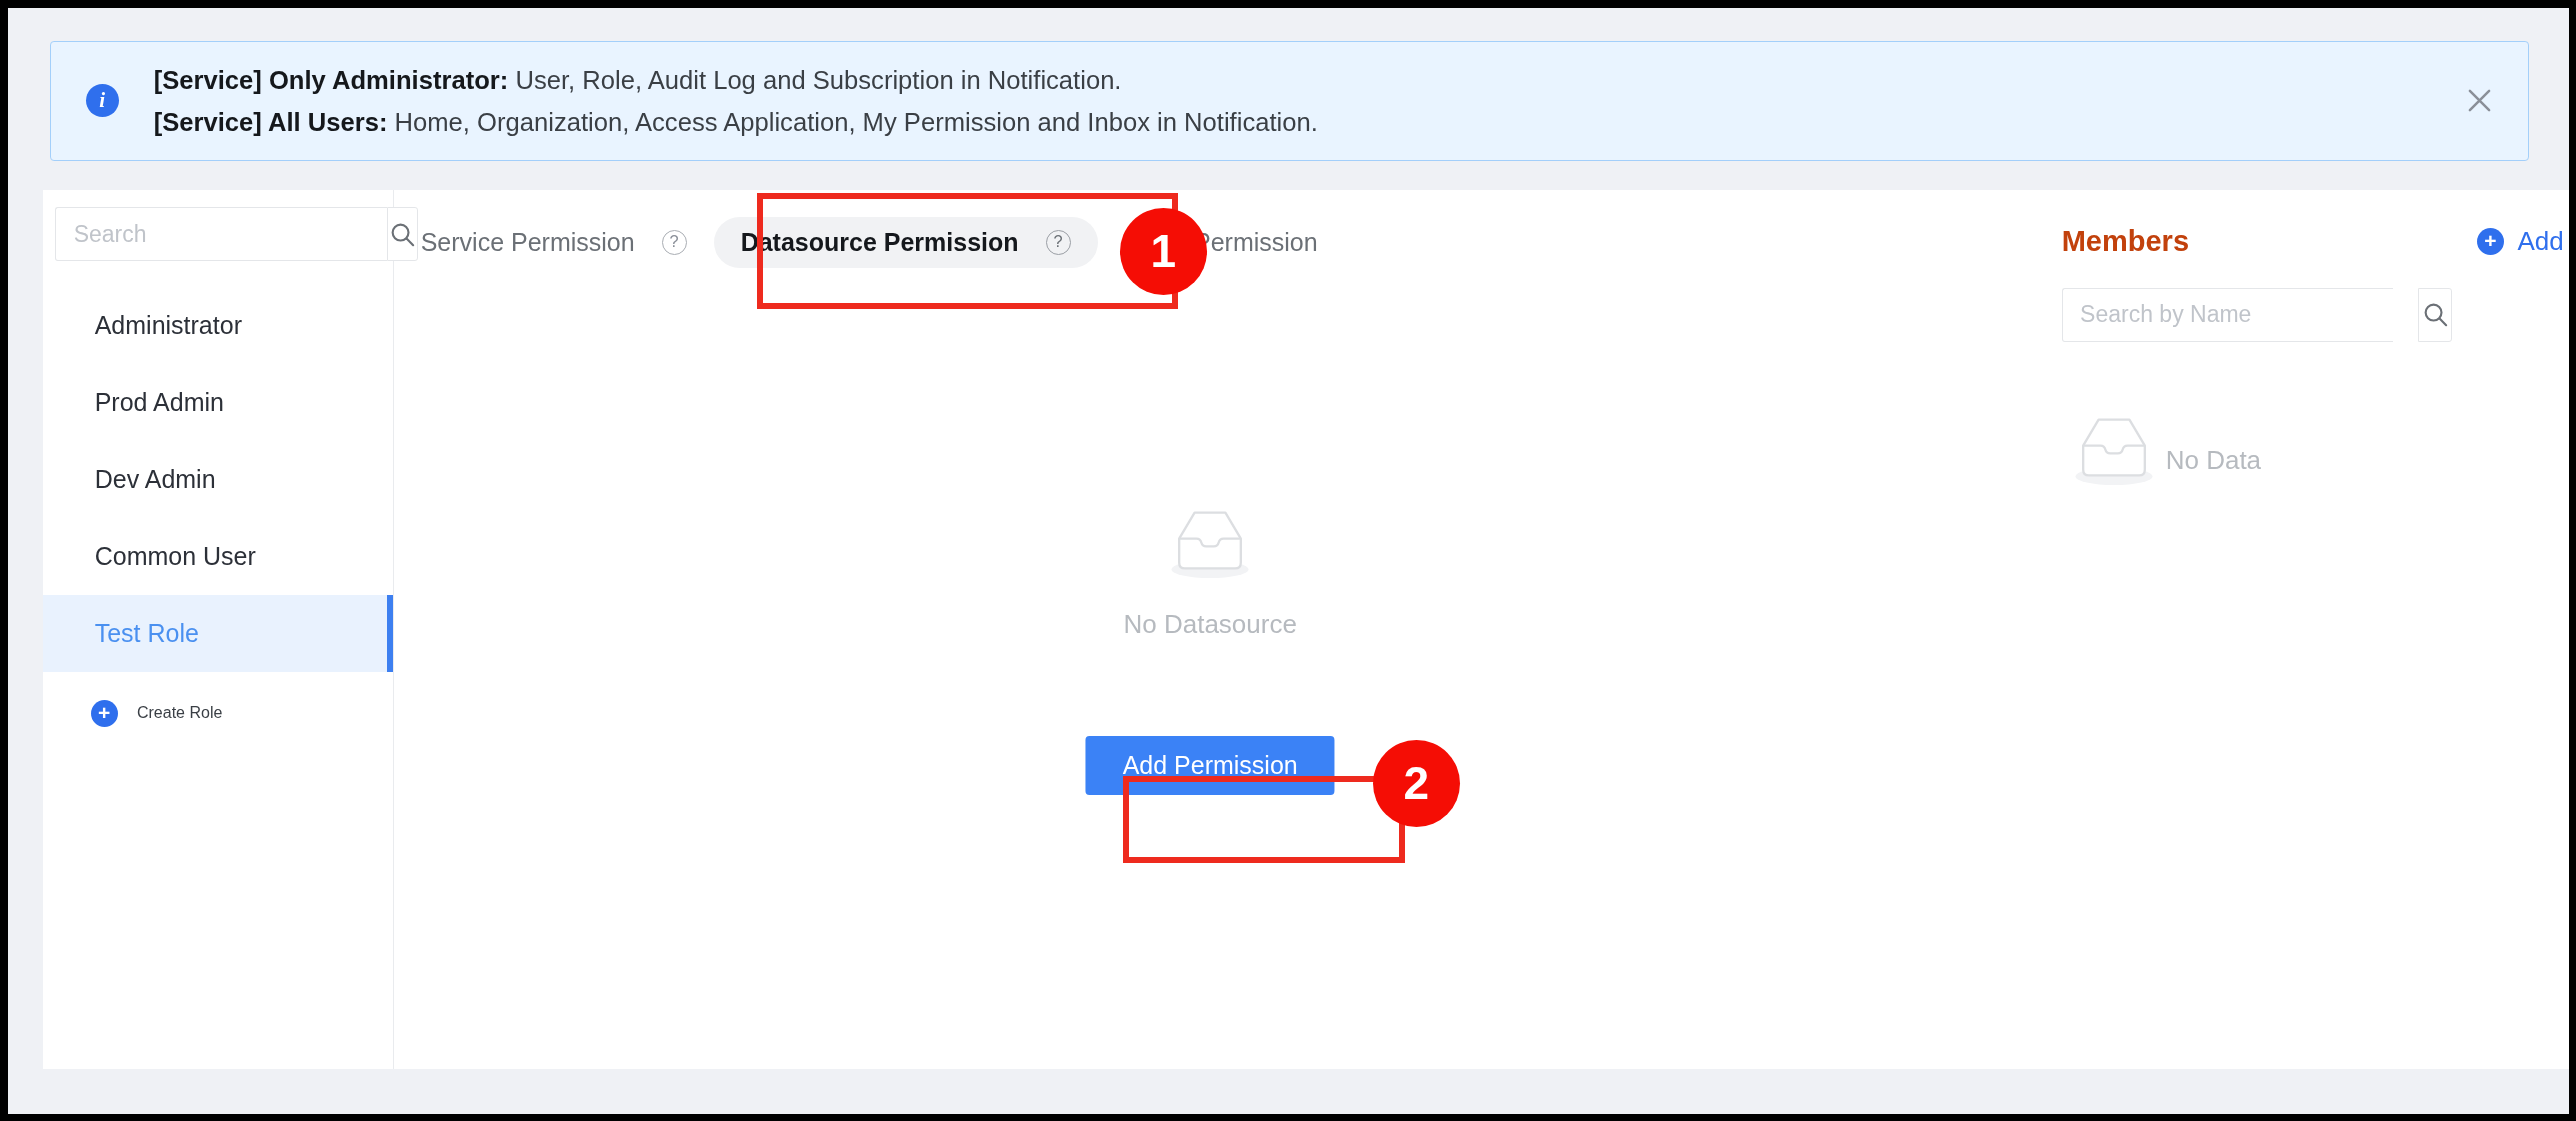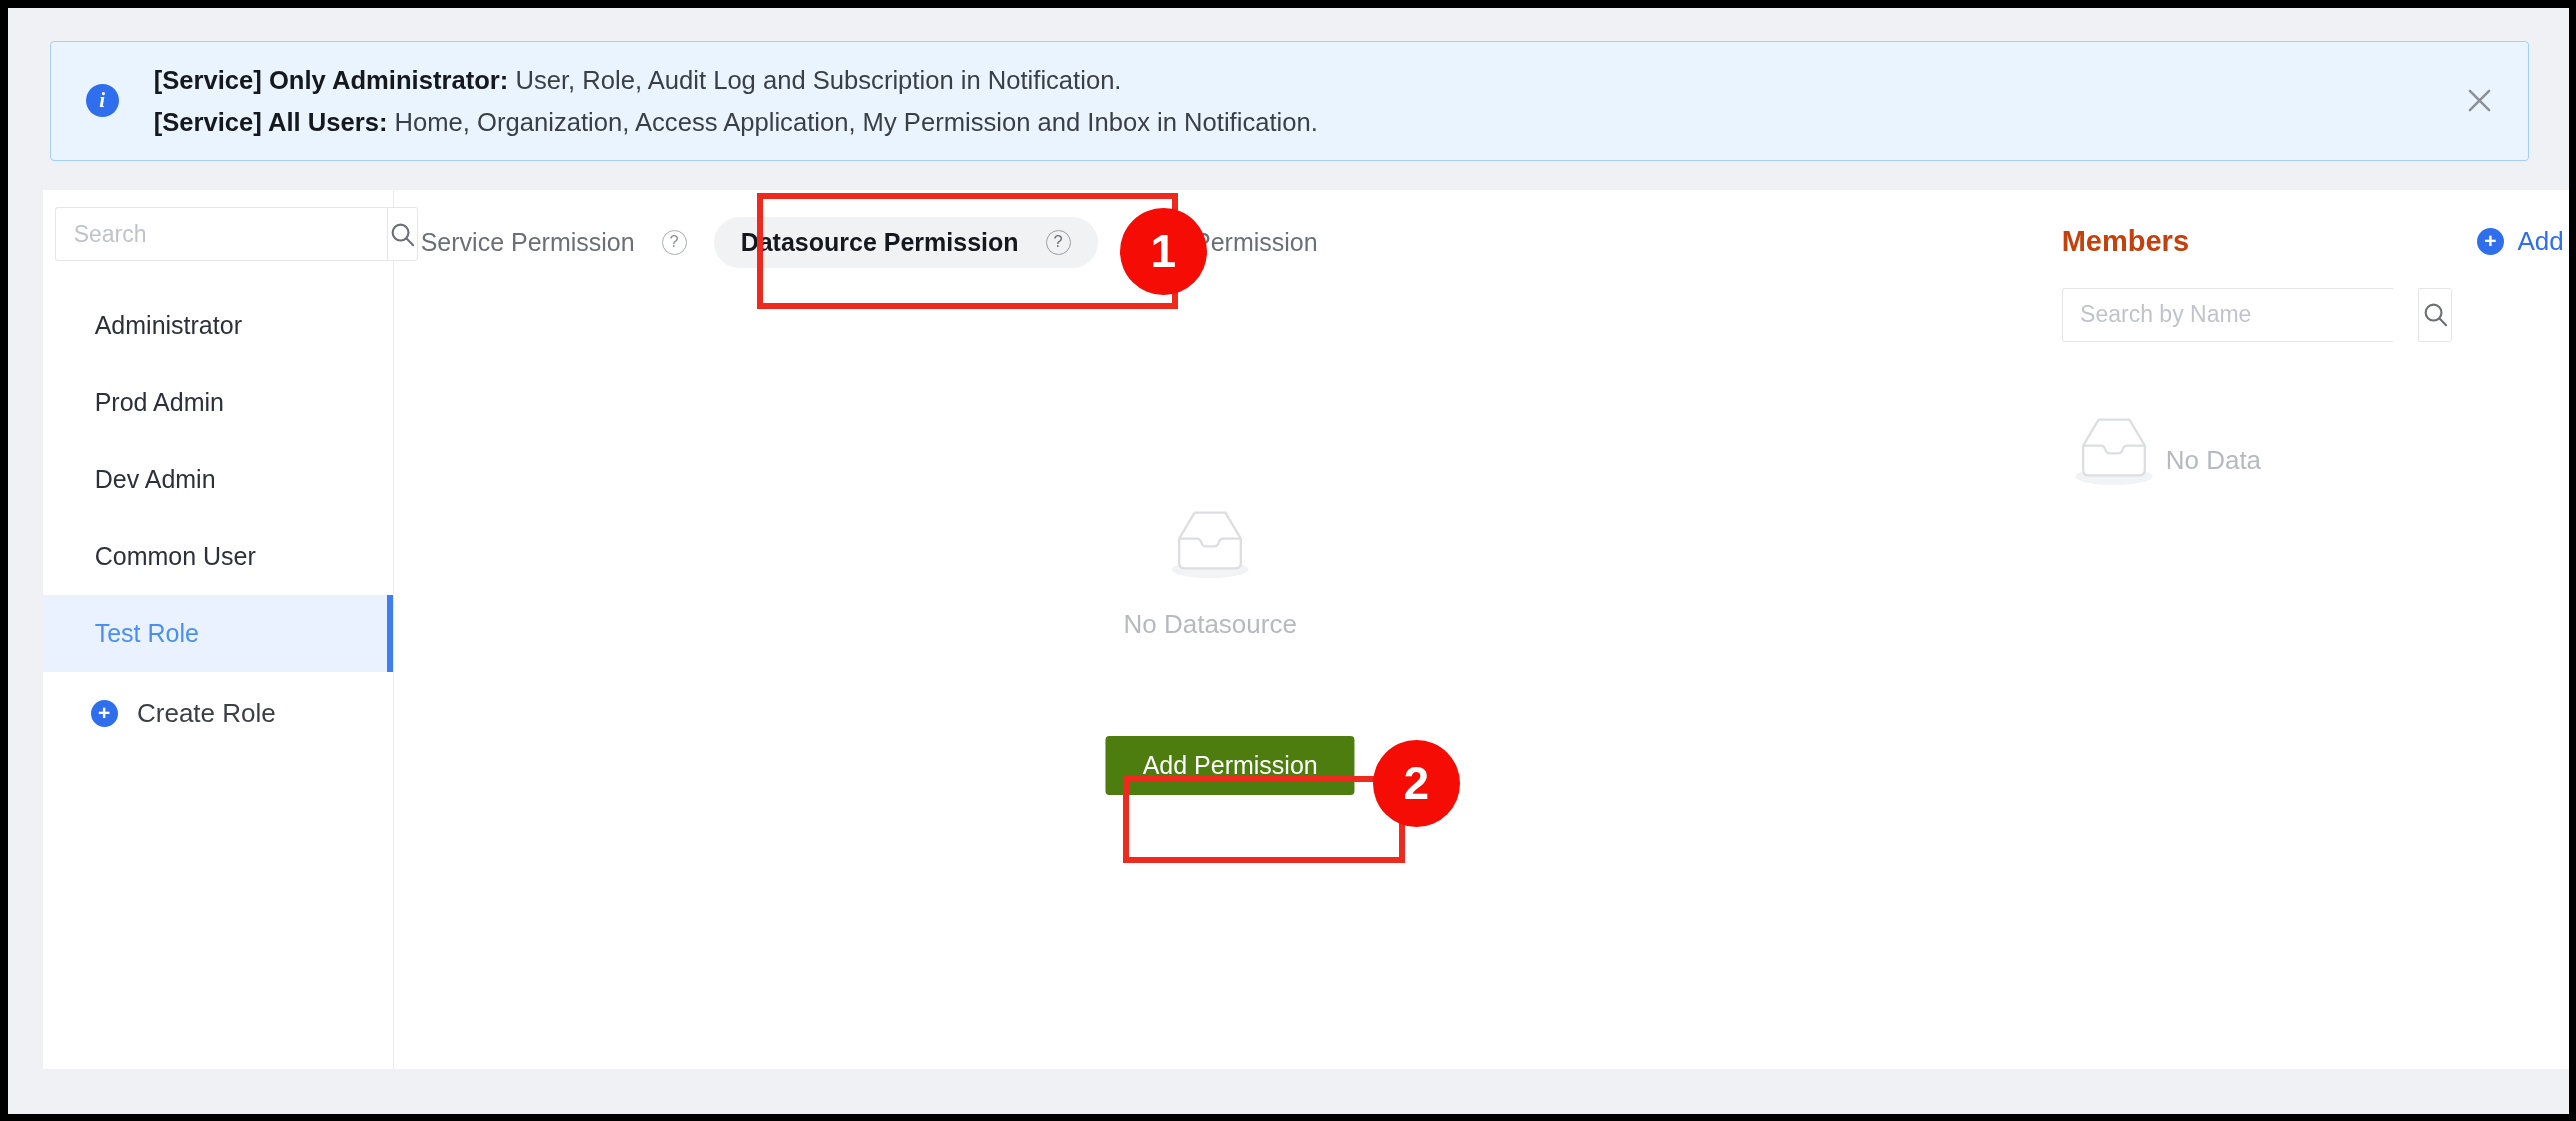--- a/index.html
+++ b/index.html
@@ -142,21 +142,21 @@
     border-radius: 50%;
     background: #2f6fed;
     color: #fff;
     font-size: 21px; line-height: 25px;
     font-weight: bold;
     text-align: center;
     flex: 0 0 auto;
   }
   .create-role-label {
     margin-left: 19.3px;
-    font-size: 26px;
+    font-size: 16px;
     color: #3a3f45;
   }
 
   
   .main {
     position: absolute;
     left: 351px; top: 0;
     right: 560px; height: 100%;
   }
   .tabs {
@@ -198,30 +198,29 @@
   }
   .empty-label {
     margin-top: 25px;
     font-size: 26px;
     color: #b6babf;
   }
   .add-permission-btn {
     position: absolute;
     left: 50%; top: 546px;
     transform: translateX(-50%);
-    background: #4d7c0f;
+    background: #3b82f6;
     color: #ffffff;
     border: none;
     border-radius: 3.9px;
     font-size: 25px;
     font-family: "Liberation Sans", sans-serif;
     padding: 15.4px 37px;
     cursor: pointer;
     white-space: nowrap;
-    margin-left: 20px;
   }
 
   
   .members {
     position: absolute;
     right: 0; top: 0;
     width: 560px; height: 100%;
   }
   .members-head {
     position: absolute;

